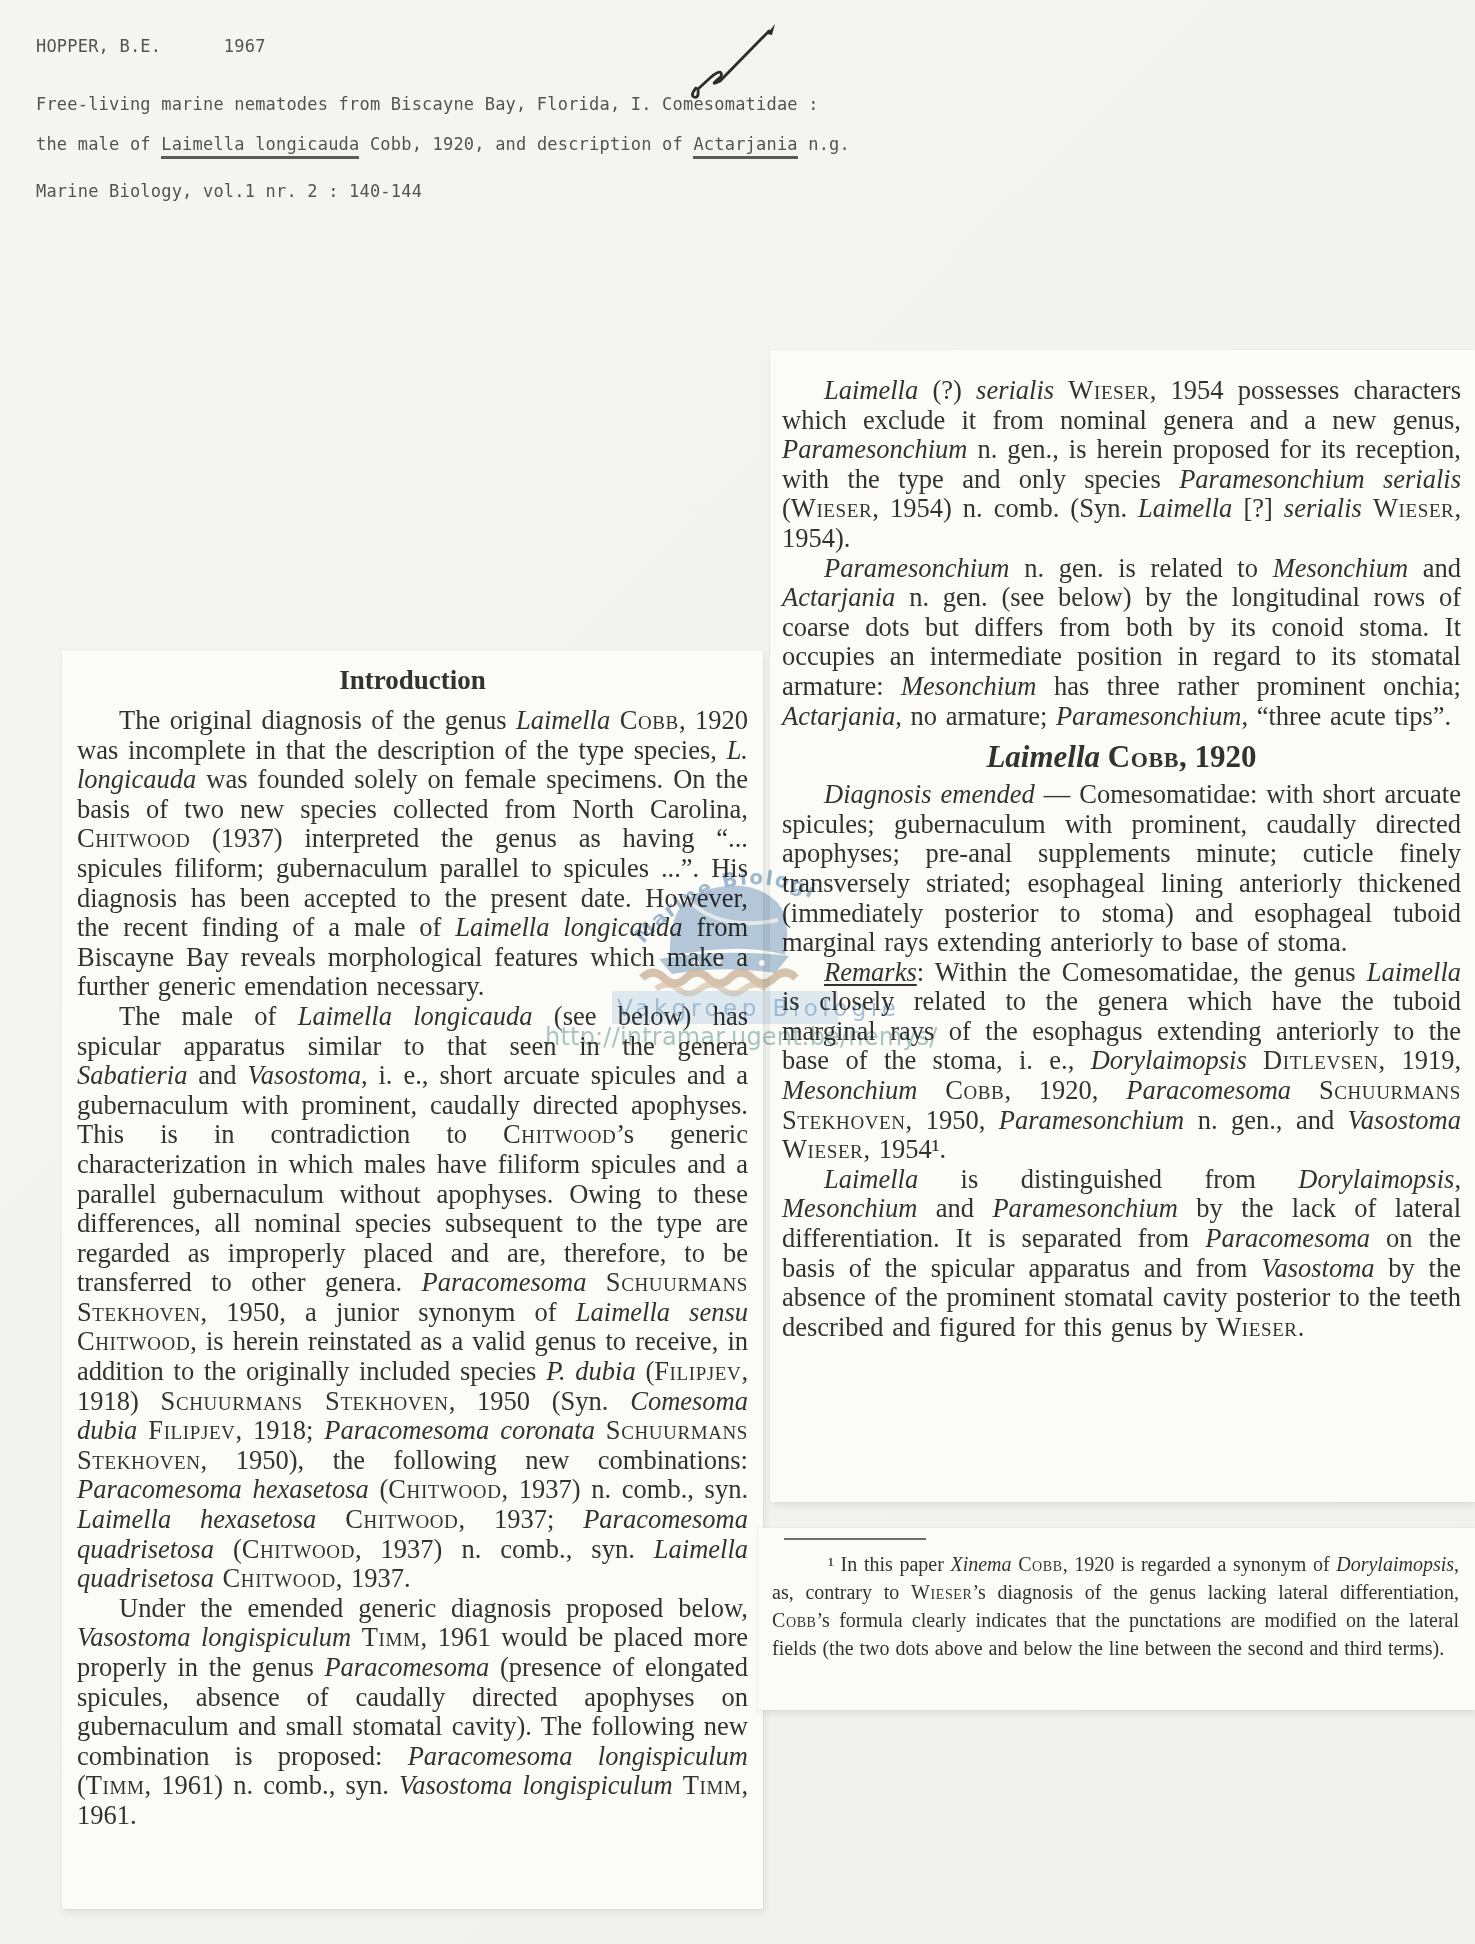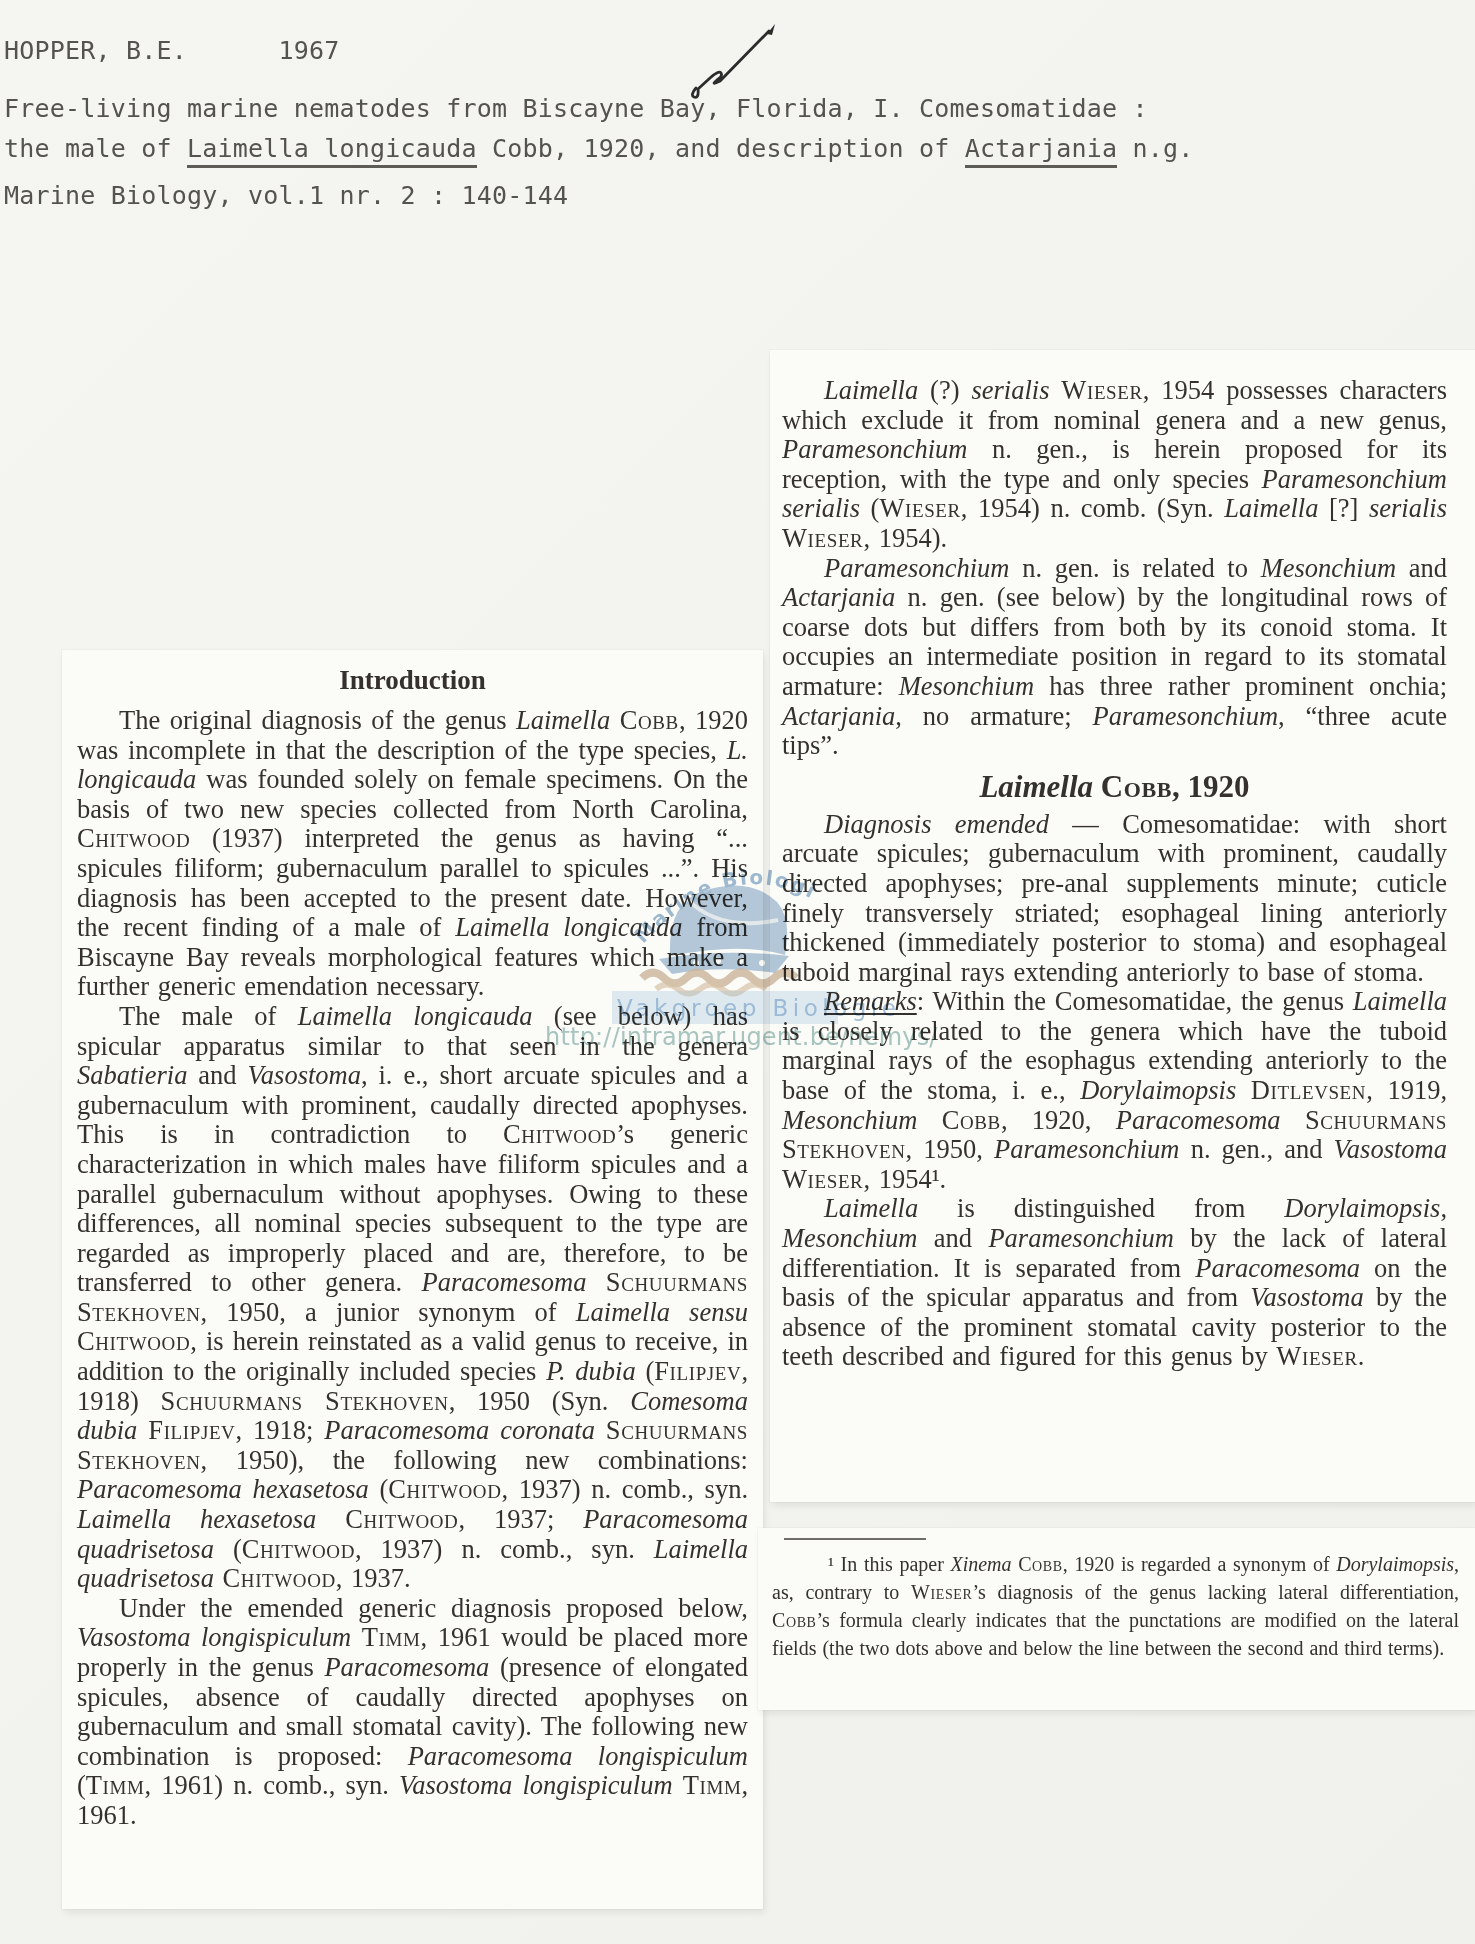--- a/index.html
+++ b/index.html
@@ -6,31 +6,31 @@
     --page-bg:#f3f3f0; --block-bg:#fbfbf8; --ink:#35322e; --type-ink:#55534f;
     --wm-blue:#5c88b4; --wm-light:#a9c9e4; --wm-teal:#8fb8b2;
   }
   html,body{margin:0;padding:0;background:#e8e8e5;}
   .page{
     position:relative; width:1475px; height:1944px; overflow:hidden;
     background:linear-gradient(135deg,#f5f5f2 0%,#f2f2ef 55%,#f0f0ed 100%);
     font-family:"Liberation Serif", serif; color:var(--ink);
   }
   
-  .typed{position:absolute; left:4px; white-space:pre; font-family:"DejaVu Sans Mono", monospace;
-         font-size:25px; color:var(--type-ink); letter-spacing:0.2px;}
+  .typed{position:absolute; left:36px; white-space:pre; font-family:"DejaVu Sans Mono", monospace;
+         font-size:17px; color:var(--type-ink); letter-spacing:0.2px;}
   .th1{top:36px;} .th2{top:94px;} .th3{top:134px;} .th4{top:181px;}
   .st-u{border-bottom:3px solid #5d5b56; padding-bottom:2px;}
   
   .block{
     position:absolute; box-sizing:border-box; background:var(--block-bg);
     box-shadow:0 0 0 1px rgba(0,0,0,0.025), 2px 4px 7px rgba(0,0,0,0.07);
   }
   .left-col{left:62px; top:650px; width:701px; height:1259px; padding:12px 15px 0 15px;}
-  .right-col{left:770px; top:350px; width:705px; height:1152px; padding:26px 28px 0 12px;}
+  .right-col{left:770px; top:350px; width:705px; height:1152px; padding:26px 14px 0 12px;}
   .foot-block{left:758px; top:1528px; width:717px; height:182px; padding:8px 16px 0 14px;}
   .para{
     margin:0; font-size:26.5px; line-height:29.6px; text-align:justify;
     word-spacing:2px; text-indent:42px; color:var(--ink);
   }
   .col-heading{
     margin:2px 0 10px 0; text-align:center; font-weight:bold; font-size:27px; line-height:32px;
   }
   .genus-heading{
     margin:10px 0 7px 0; text-align:center; font-size:31px; line-height:32px; font-weight:bold;

